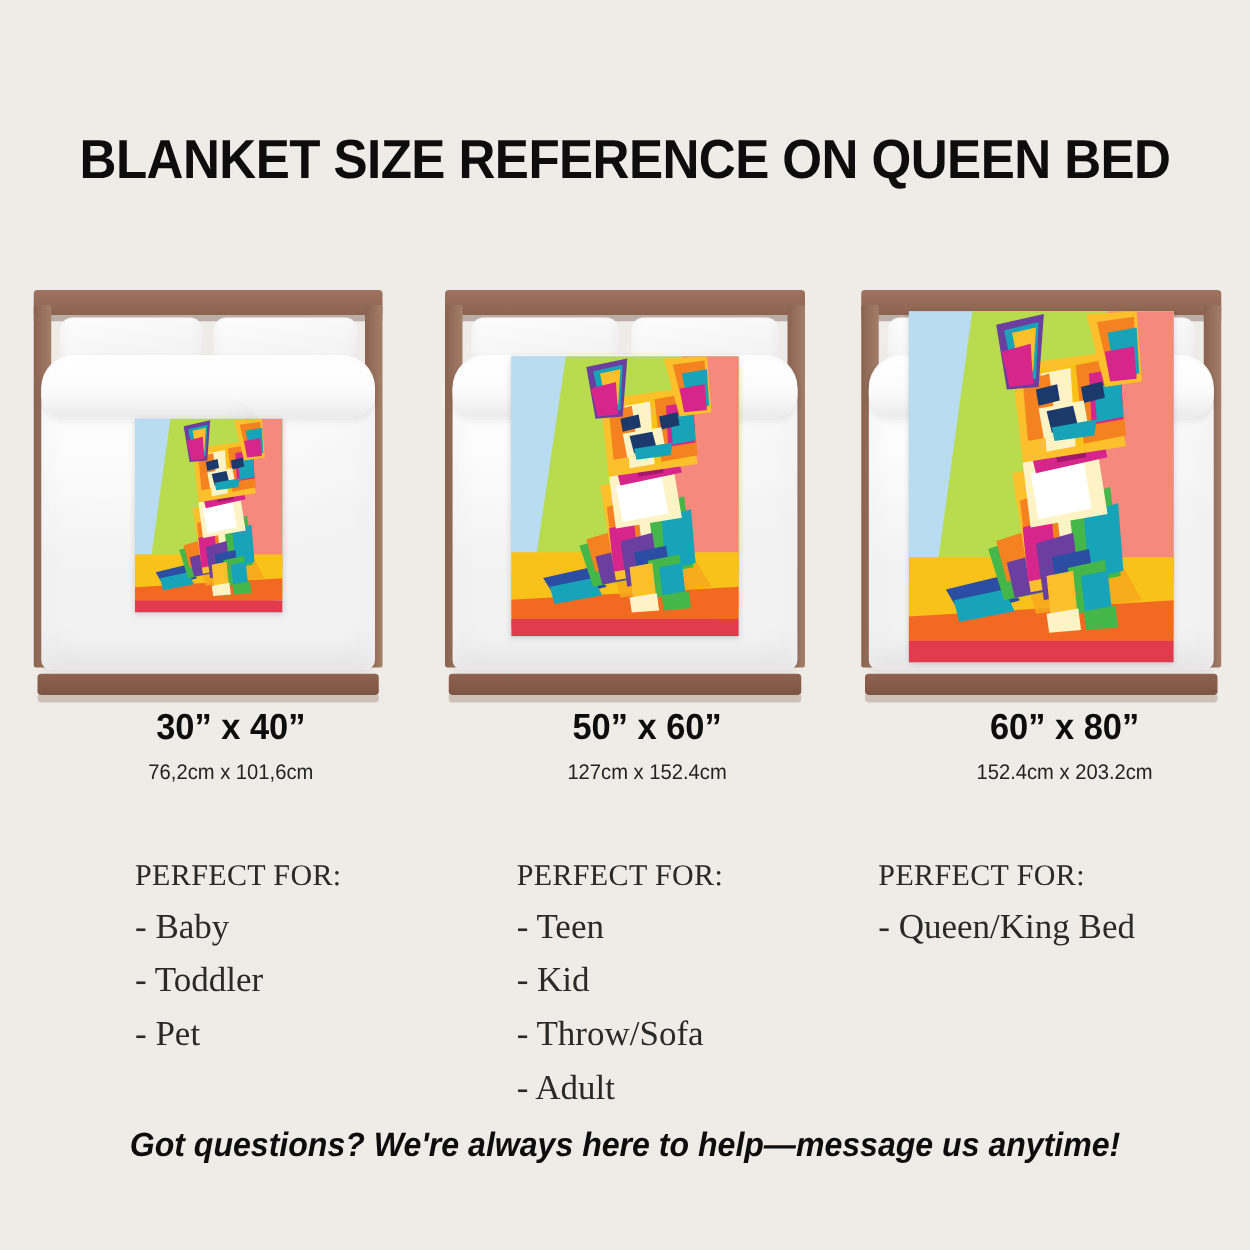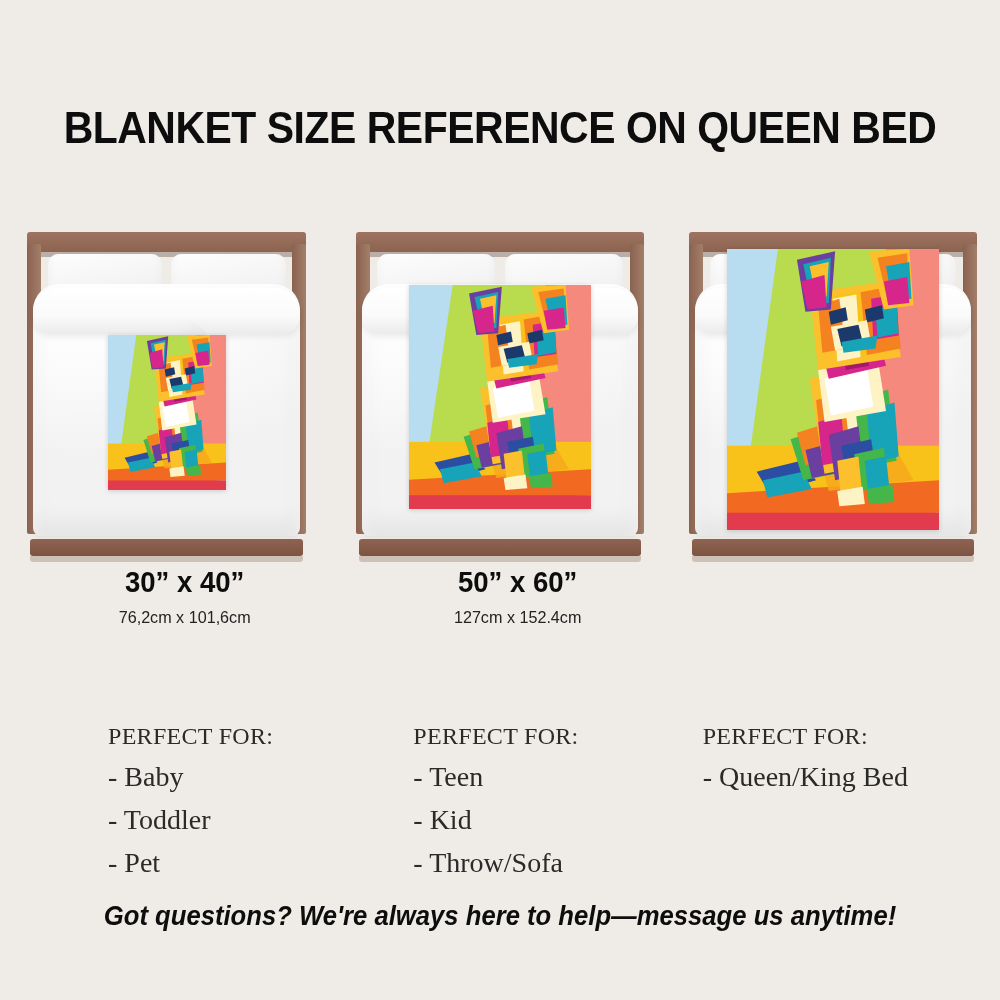--- a/index.html
+++ b/index.html
@@ -126,21 +126,21 @@
     margin-top:9px;
     font-family:"Liberation Sans Narrow","Liberation Sans",sans-serif;
     font-size:17px; color:#232323; transform:scaleX(0.95);
   }
 
   
   .perfect{
     position:absolute; top:688px; left:0; width:1000px; display:flex;
   }
   .pf-cell{ width:333.33px; padding-left:0; }
-  .pf-inner{ margin-left:0;margin-top:35px; }
+  .pf-inner{ margin-left:0; }
   .col1 .pf-inner{ margin-left:108px; }
   .col2 .pf-inner{ margin-left:80px; }
   .col3 .pf-inner{ margin-left:36px; }
   .pf-head{
     font-family:"Liberation Serif","DejaVu Serif",serif;
     font-size:24px; color:#2a2a28; letter-spacing:.3px;
   }
   .pf-item{
     font-family:"Liberation Serif","DejaVu Serif",serif;
     font-size:28px; color:#2a2a28; margin-top:11px; white-space:nowrap;
@@ -389,37 +389,42 @@
 
 <div class="sizes">
   <div class="size-cell">
     <div class="size-in">30” x 40”</div>
     <div class="size-cm">76,2cm x 101,6cm</div>
   </div>
   <div class="size-cell">
     <div class="size-in">50” x 60”</div>
     <div class="size-cm">127cm x 152.4cm</div>
   </div>
+  <div class="size-cell">
+    <div class="size-in">60” x 80”</div>
+    <div class="size-cm">152.4cm x 203.2cm</div>
+  </div>
 </div>
 
 <div class="perfect">
   <div class="pf-cell col1">
     <div class="pf-inner">
       <div class="pf-head">PERFECT FOR:</div>
       <div class="pf-item">- Baby</div>
       <div class="pf-item">- Toddler</div>
       <div class="pf-item">- Pet</div>
     </div>
   </div>
   <div class="pf-cell col2">
     <div class="pf-inner">
       <div class="pf-head">PERFECT FOR:</div>
       <div class="pf-item">- Teen</div>
       <div class="pf-item">- Kid</div>
       <div class="pf-item">- Throw/Sofa</div>
+      <div class="pf-item">- Adult</div>
     </div>
   </div>
   <div class="pf-cell col3">
     <div class="pf-inner">
       <div class="pf-head">PERFECT FOR:</div>
       <div class="pf-item">- Queen/King Bed</div>
     </div>
   </div>
 </div>
 

